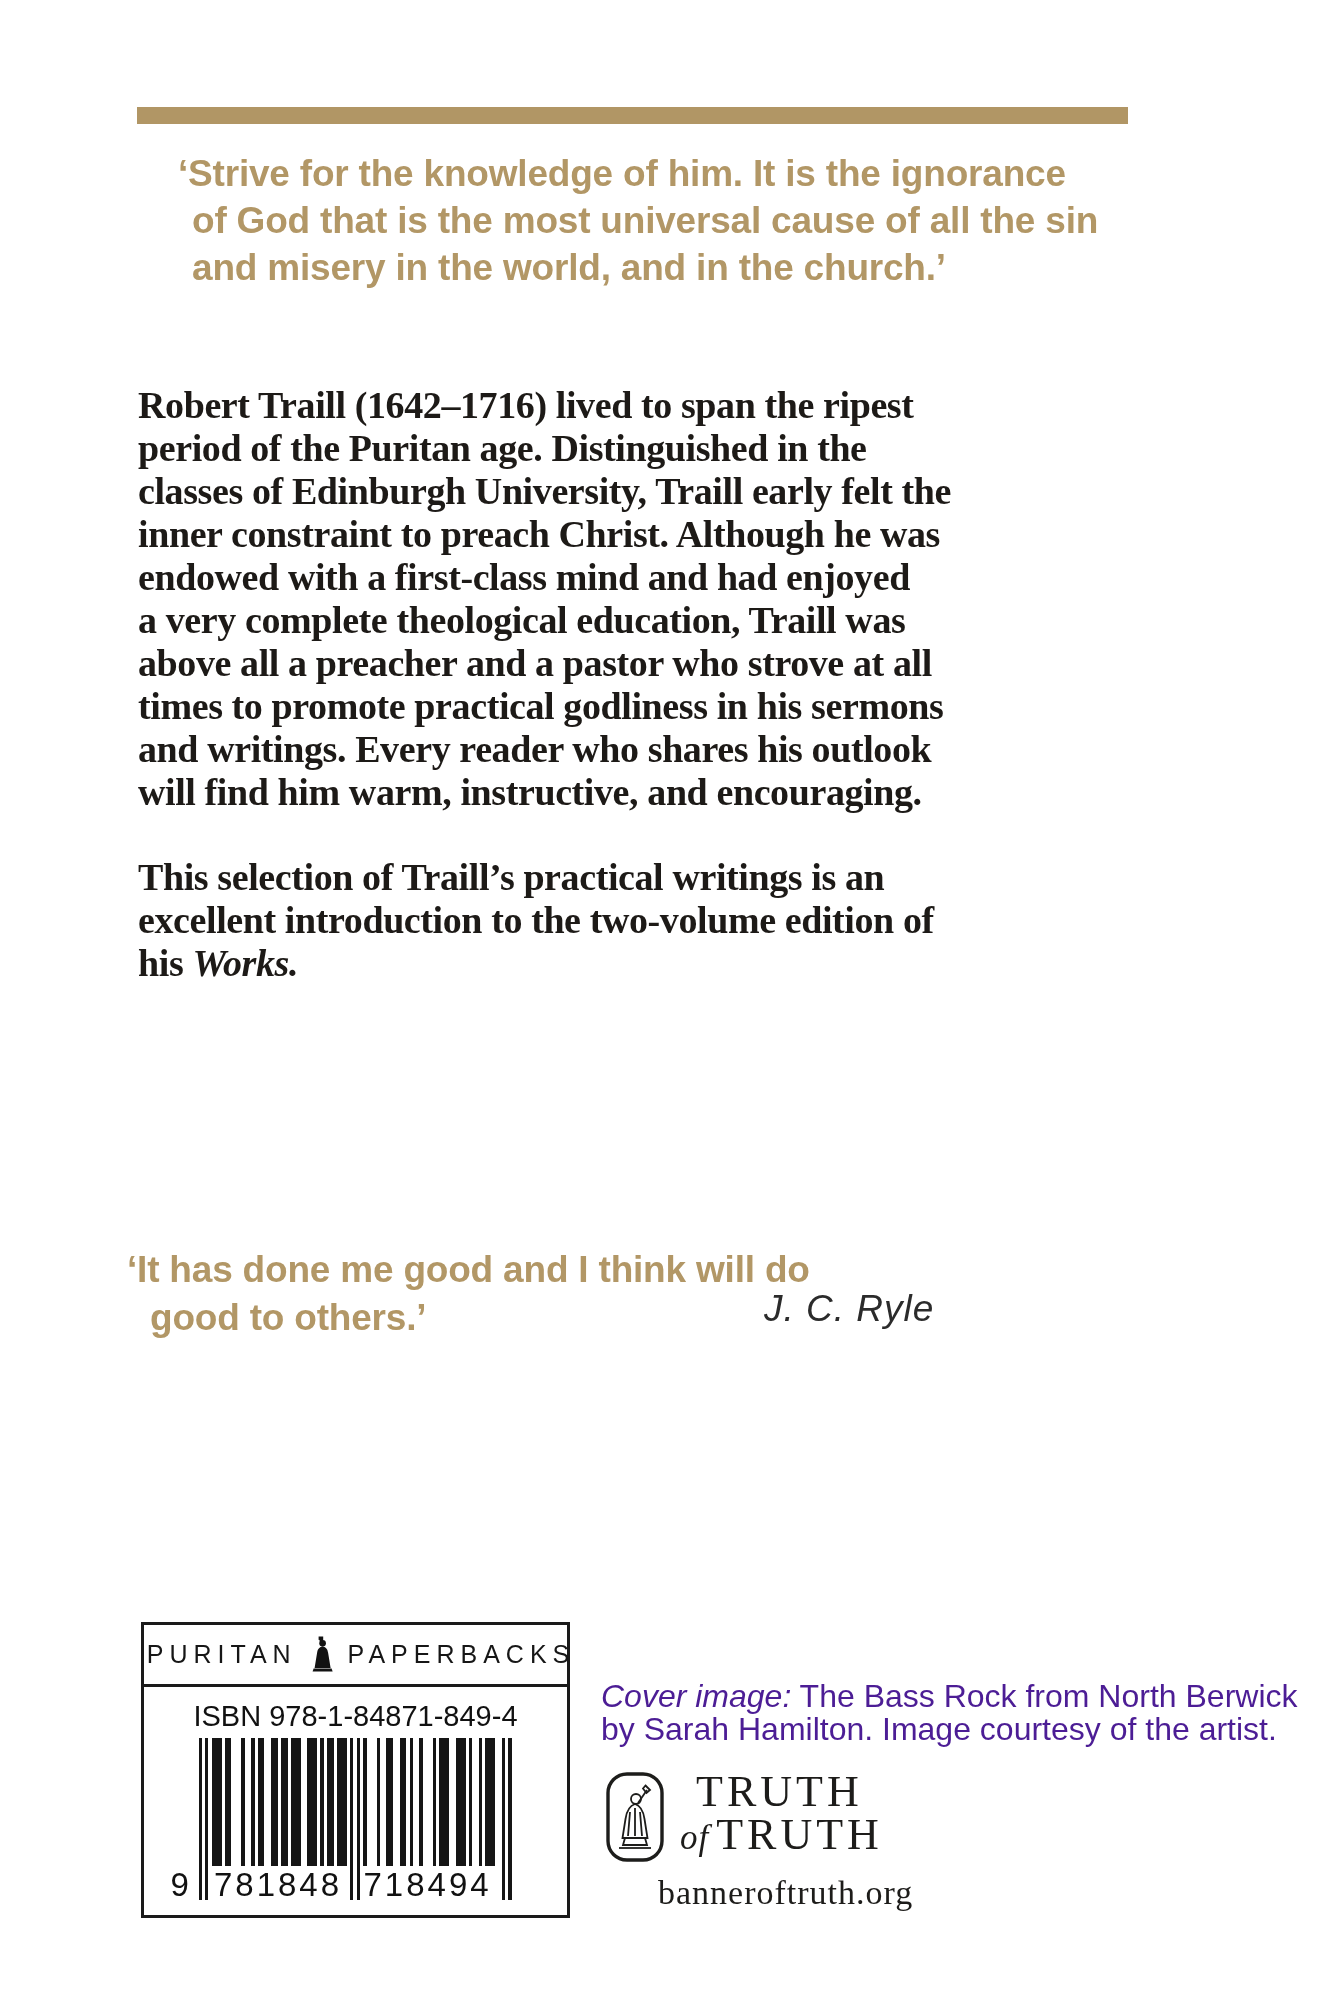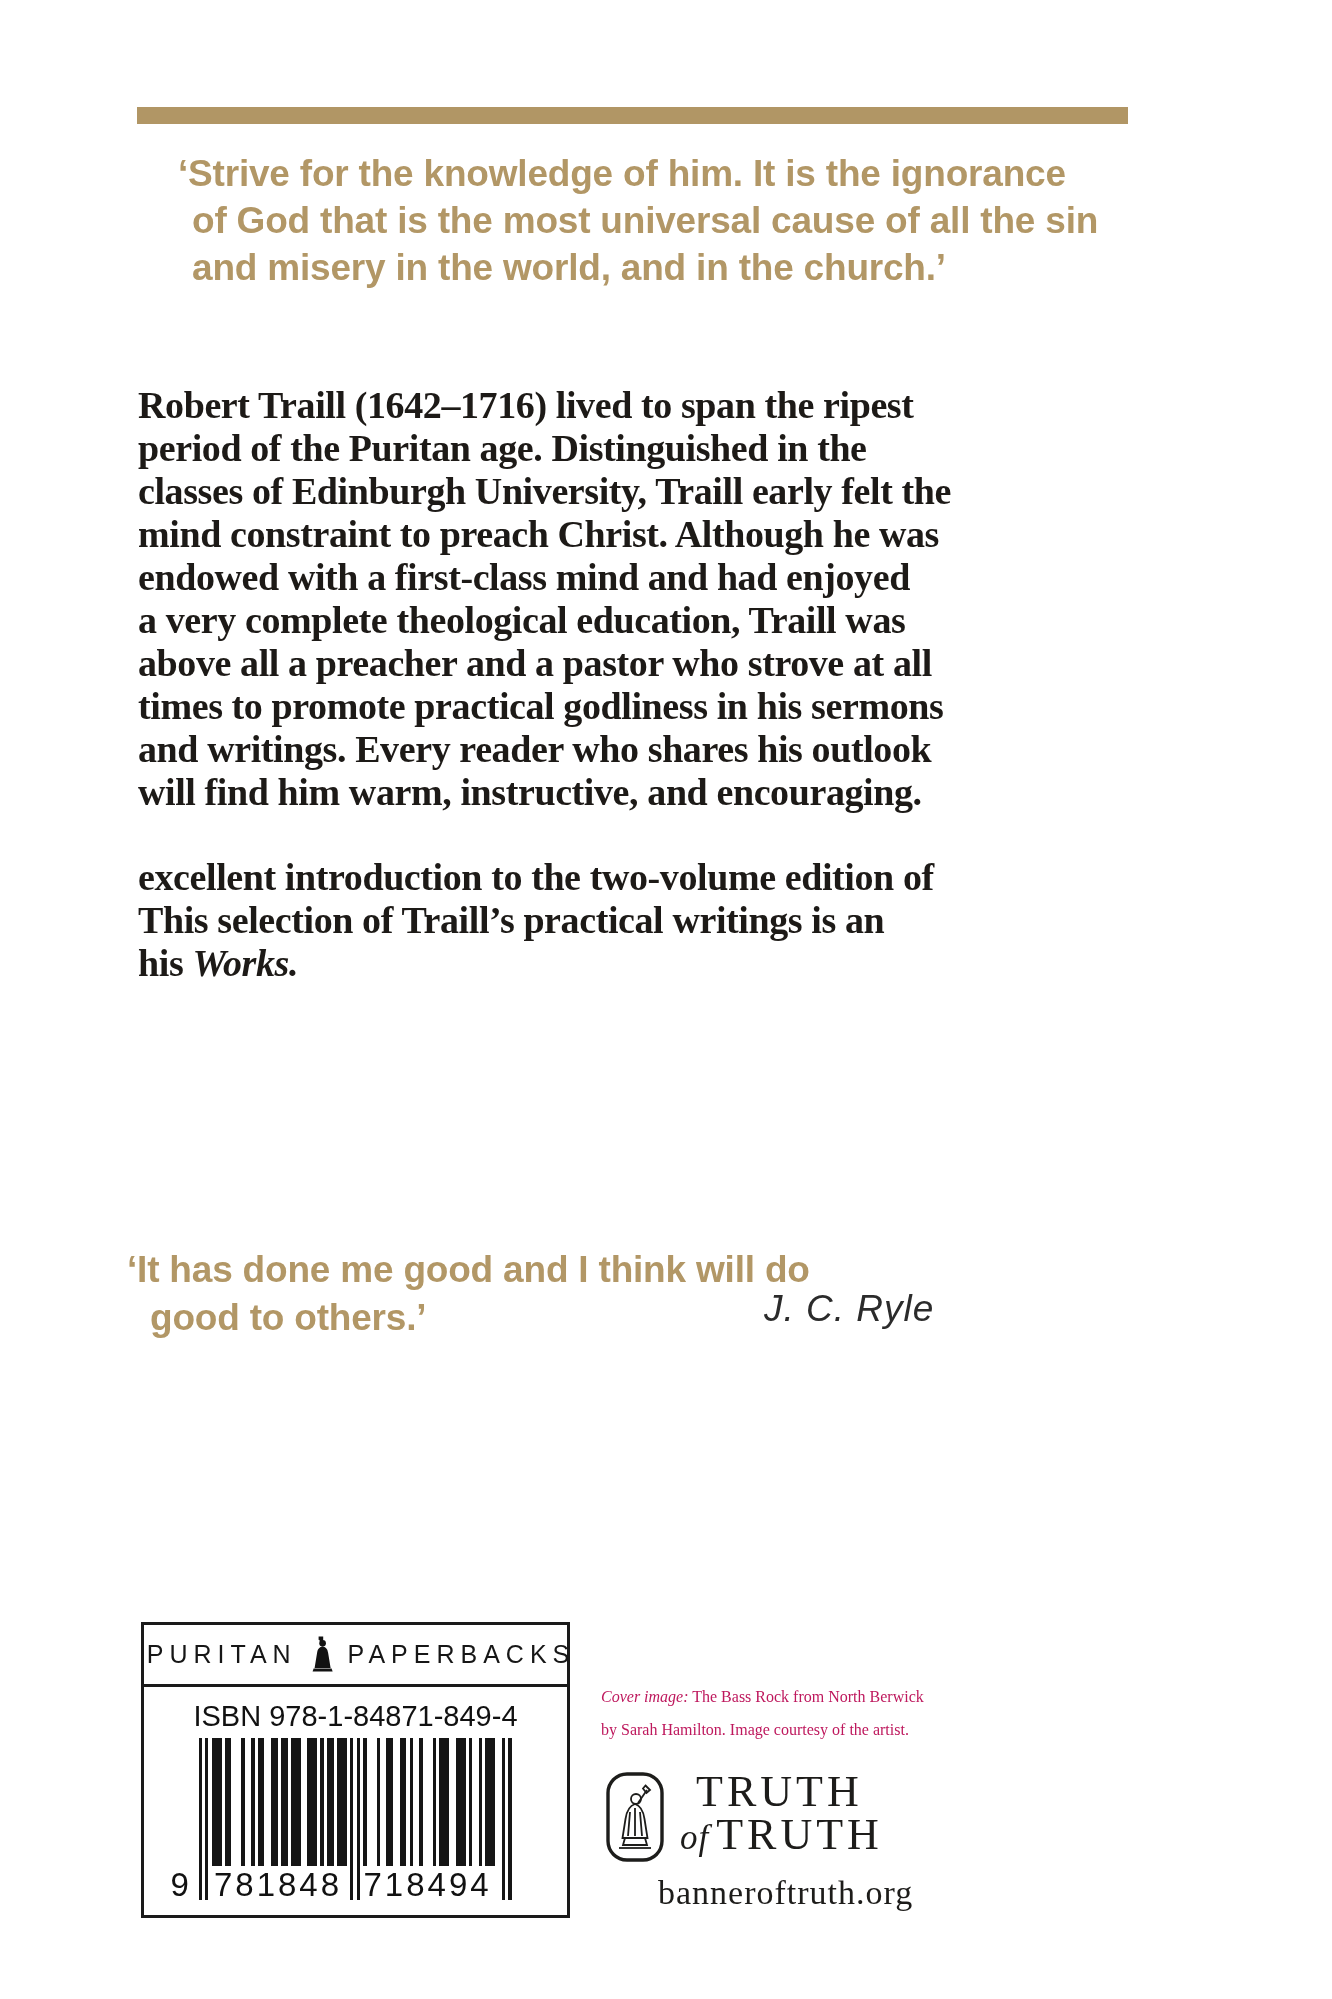--- a/index.html
+++ b/index.html
@@ -96,23 +96,22 @@
     position:absolute;bottom:0;
     font-family:"Liberation Sans",sans-serif;
     font-size:33px;color:#111111;
   }
   .bc-d9{left:-28px;}
   .bc-g1{left:10px;width:139px;text-align:center;letter-spacing:3px;}
   .bc-g2{left:165px;width:139px;letter-spacing:3px;}
   
   #credit{
     position:absolute;left:573px;top:1680px;
-    font-size:16px;line-height:33px;color:#be185d;
-    white-space:nowrap;
-    font-family:Liberation Serif, serif;
+    font-size:32px;line-height:33px;color:#4c1d95;
+    white-space:nowrap;
   }
   #credit .it{font-style:italic;}
   #publisher{position:absolute;left:578px;top:1770px;width:340px;height:140px;}
   .emblem{position:absolute;left:0;top:2px;}
   .pub-name{
     position:absolute;
     font-family:"Liberation Serif",serif;
     color:#1d1c1a;
     font-size:44px;
     letter-spacing:4px;
@@ -143,32 +142,32 @@
   <div class="quote-gold" id="quote1">
     <div class="l-first">‘Strive for the knowledge of him. It is the ignorance</div>
     <div>of God that is the most universal cause of all the sin</div>
     <div>and misery in the world, and in the church.’</div>
   </div>
 
   <div class="serif-para" id="para1">
     <div>Robert Traill (1642–1716) lived to span the ripest</div>
     <div>period of the Puritan age. Distinguished in the</div>
     <div>classes of Edinburgh University, Traill early felt the</div>
-    <div>mind constraint to preach Christ. Although he was</div>
+    <div>inner constraint to preach Christ. Although he was</div>
     <div>endowed with a first-class mind and had enjoyed</div>
     <div>a very complete theological education, Traill was</div>
     <div>above all a preacher and a pastor who strove at all</div>
     <div>times to promote practical godliness in his sermons</div>
     <div>and writings. Every reader who shares his outlook</div>
     <div>will find him warm, instructive, and encouraging.</div>
   </div>
 
   <div class="serif-para" id="para2">
+    <div>This selection of Traill’s practical writings is an</div>
     <div>excellent introduction to the two-volume edition of</div>
-    <div>This selection of Traill’s practical writings is an</div>
     <div>
       <span>his </span><span class="works">Works.</span>
     </div>
   </div>
 
   <div class="quote-gold" id="quote2">
     <div class="l-first">‘It has done me good and I think will do</div>
     <div class="l-second">good to others.’</div>
   </div>
   <div id="ryle">J. C. Ryle</div>

